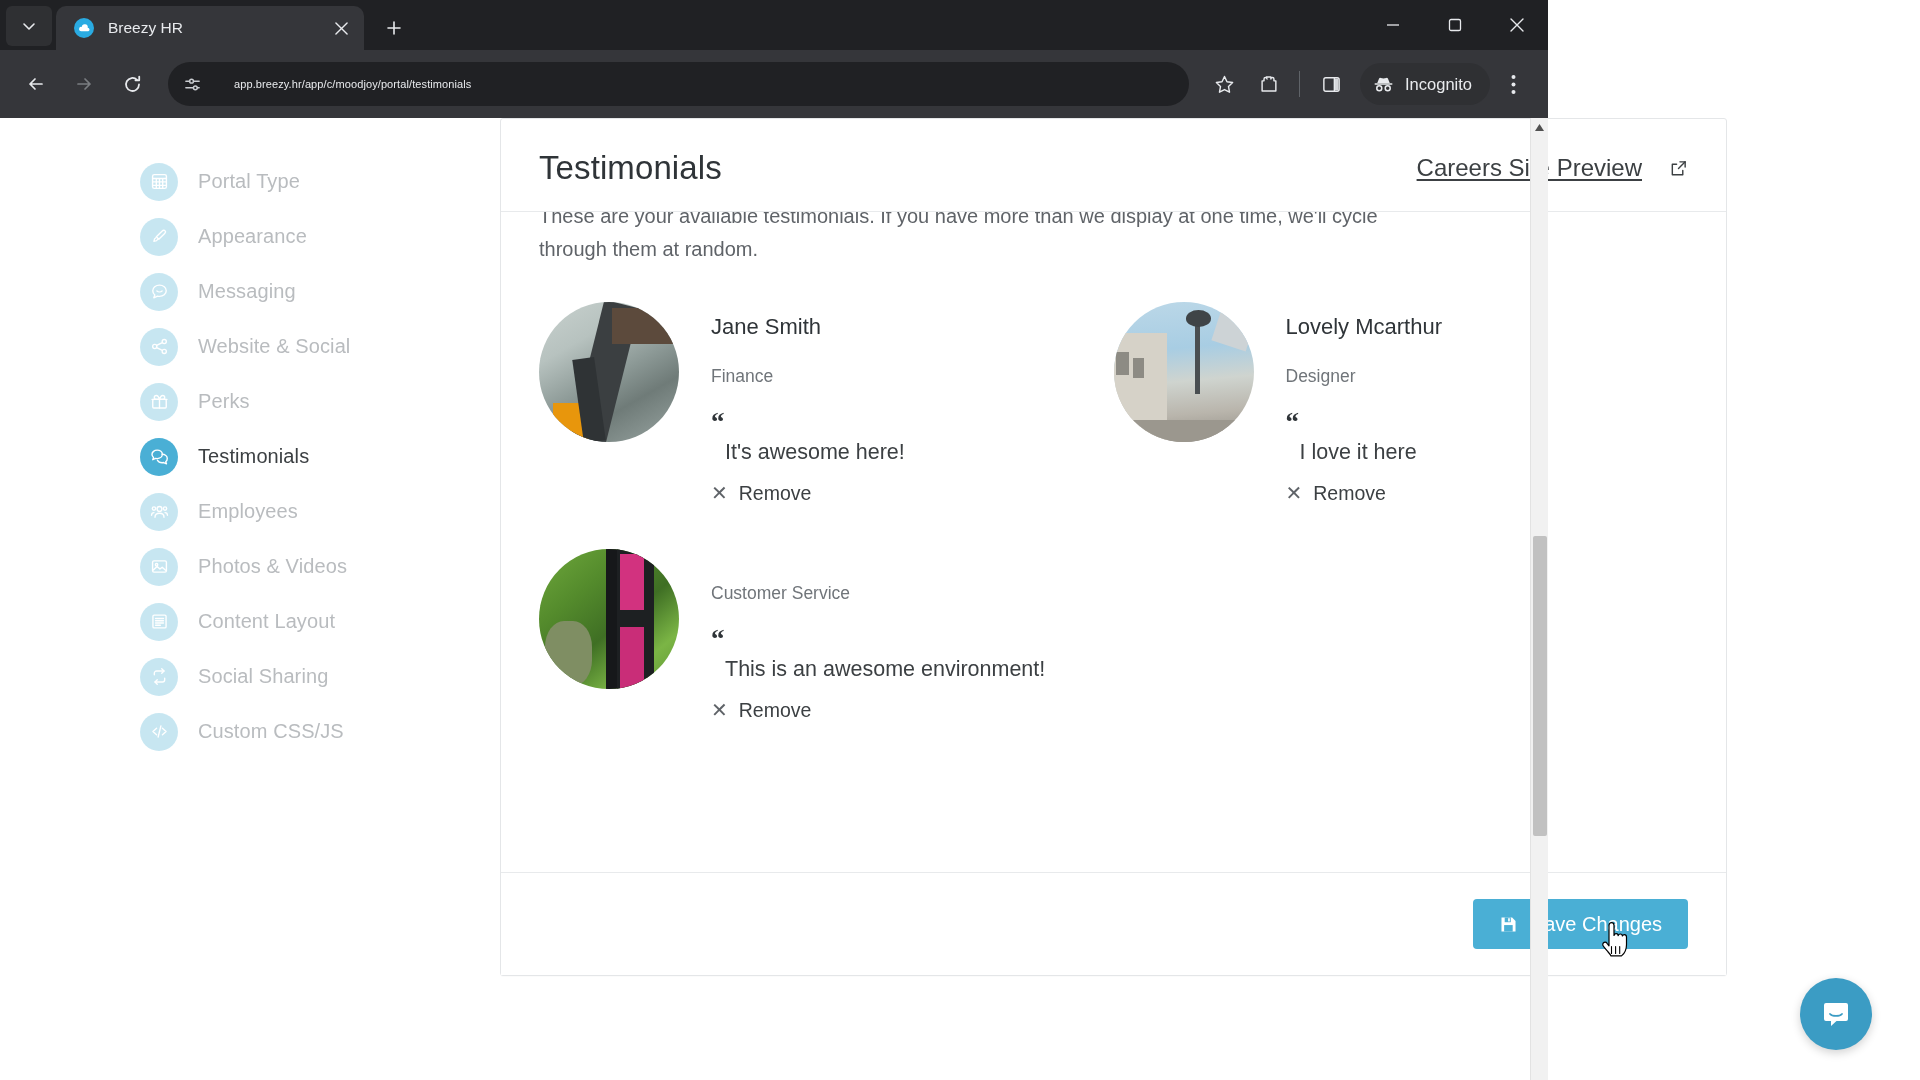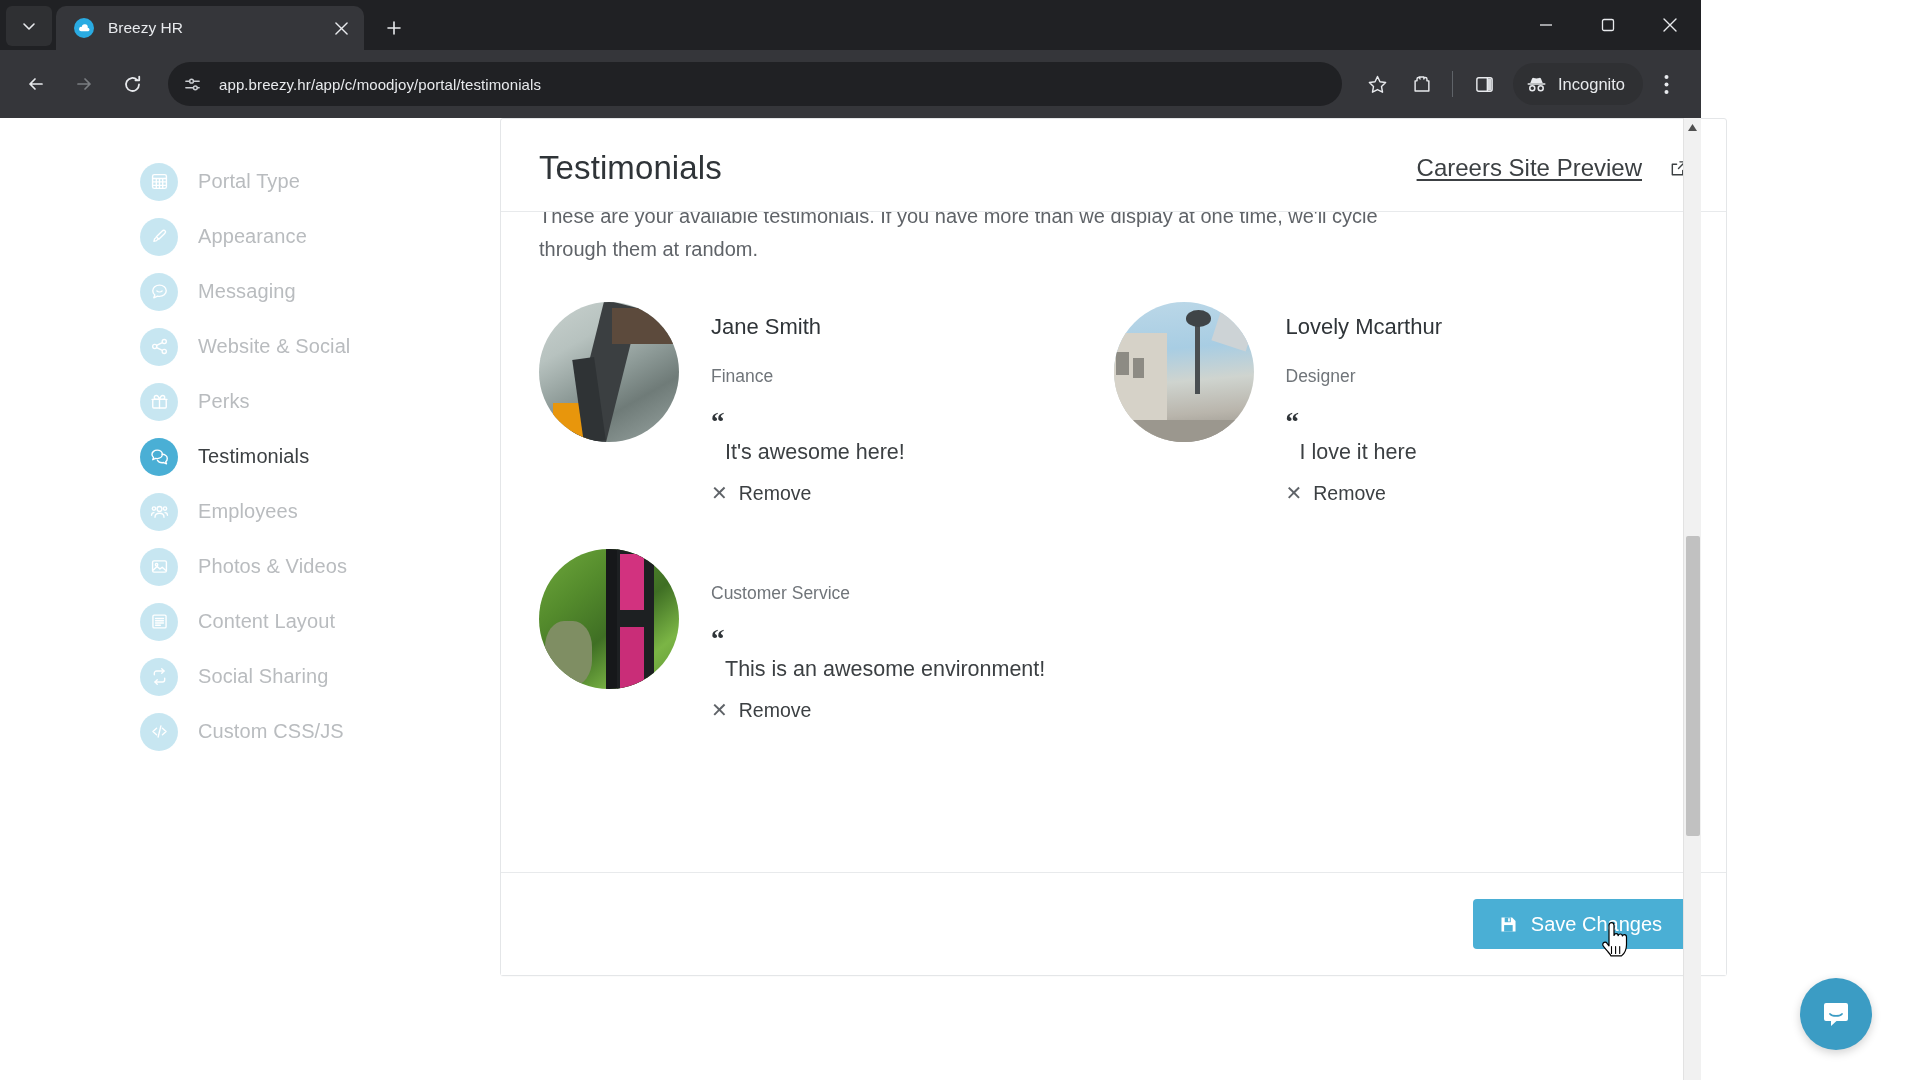--- a/index.html
+++ b/index.html
@@ -4,21 +4,21 @@
 <style>
   * { box-sizing: border-box; margin: 0; padding: 0; }
   html, body { width: 1920px; height: 1080px; overflow: hidden; }
   body {
     font-family: "Liberation Sans", sans-serif;
     background: #ffffff;
     -webkit-font-smoothing: antialiased;
   }
 
   
-  .browser { width: 1701px; height: 1080px; position: relative; background:#35363a; }
+  .browser { width: 1548px; height: 1080px; position: relative; background:#35363a; }
 
   .tabstrip {
     height: 50px; background: #202124; display: flex; align-items: flex-end;
     padding-left: 6px; position: relative;
   }
   .tabsearch {
     width: 46px; height: 40px; margin-bottom: 4px; border-radius: 6px;
     background: #2f3033; display: flex; align-items: center; justify-content: center;
     flex: 0 0 auto;
   }
@@ -62,21 +62,21 @@
   .omnibox {
     flex: 1; height: 44px; background: #202124; border-radius: 22px;
     display: flex; align-items: center; padding: 0 8px 0 6px; margin: 0 10px;
     min-width: 0;
   }
   .omni-icon {
     width: 36px; height: 36px; border-radius: 50%; display:flex;
     align-items:center; justify-content:center; flex:0 0 auto;
   }
   .omni-url {
-    color: #e8eaed; font-size: 15px; margin-left: 9px; flex:1;
+    color: #e8eaed; font-size: 11px; margin-left: 24px; flex:1;
     white-space: nowrap; overflow: hidden; letter-spacing: .1px;
   }
   .omni-right { display: flex; align-items: center; gap: 2px; }
   .tb-icon {
     width: 42px; height: 42px; border-radius: 50%; display:flex;
     align-items:center; justify-content:center; flex:0 0 auto;
   }
   .tb-sep { width:1px; height:26px; background:#5f6368; margin:0 8px; }
   .incognito-badge {
     height: 42px; border-radius: 21px; background: #2f3033; display:flex;

